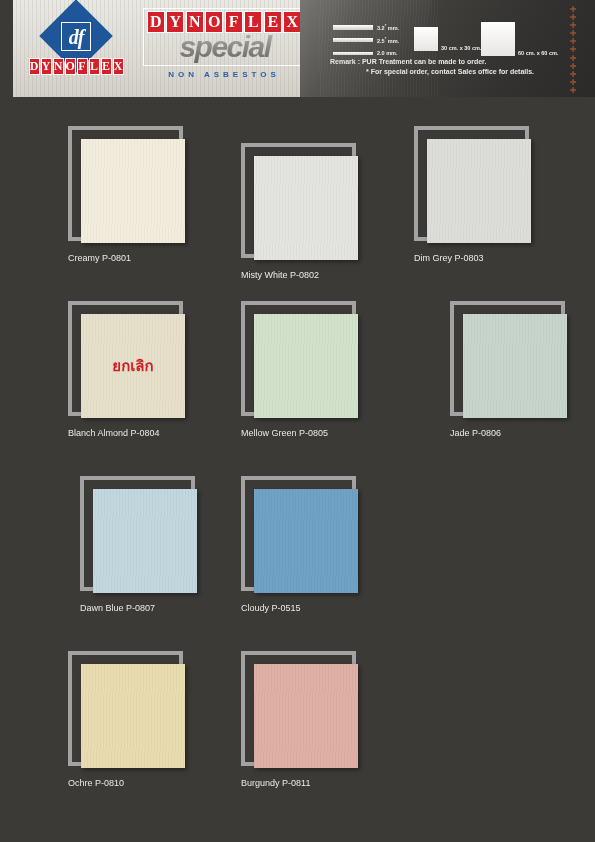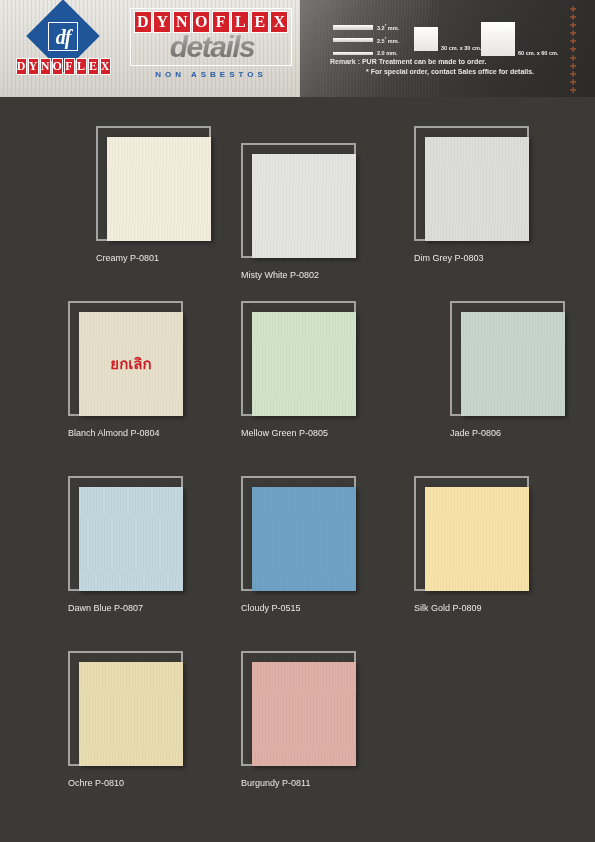--- a/index.html
+++ b/index.html
@@ -8,21 +8,21 @@
     background:#3b3a37;
     font-family:"Liberation Sans",sans-serif;
     overflow:hidden;
     position:relative;
   }
 
   
   .header{position:absolute;left:0;top:0;width:595px;height:97px;}
 
   .hdr-logo-panel{
-    position:absolute;left:0;top:0;width:300px;height:97px;
+    position:absolute;left:13px;top:0;width:300px;height:97px;
     background:
       repeating-linear-gradient(90deg,
         rgba(255,255,255,0) 0px, rgba(255,255,255,0) 3px,
         rgba(120,115,110,.13) 3px, rgba(120,115,110,.13) 4px),
       linear-gradient(180deg,#e9e8e3 0%,#dedcd5 55%,#d2d0c9 100%);
   }
 
   .hdr-spec-panel{
     position:absolute;left:300px;top:0;width:295px;height:97px;
     background:
@@ -124,21 +124,21 @@
 
   .dots-col{position:absolute;left:566px;top:6px;width:14px;height:88px;
     display:flex;flex-direction:column;justify-content:space-between;align-items:center;}
   .dots-col i{color:#d2612a;font-size:8px;font-style:normal;line-height:7px;}
 
   
   .grid{position:absolute;left:0;top:97px;width:595px;height:745px;}
   .cell{position:absolute;width:160px;}
   .frame{
     position:relative;width:115px;height:115px;
-    border:2px solid #a3a3a3;box-sizing:border-box;text-align:right;
+    border:4px solid #a3a3a3;box-sizing:border-box;text-align:right;
   }
   .chip{
     position:absolute;left:9px;top:9px;width:104px;height:104px;
     box-shadow:2px 2px 4px rgba(0,0,0,.40);
     display:flex;align-items:center;justify-content:center;
     overflow:hidden;
   }
   .chip:after{
     content:"";position:absolute;inset:0;
     background:repeating-linear-gradient(91deg,
@@ -189,21 +189,21 @@
         <div class="prem-top">
             <b>D</b>
             <b>Y</b>
             <b>N</b>
             <b>O</b>
             <b>F</b>
             <b>L</b>
             <b>E</b>
             <b>X</b>
           </div>
-        <div class="prem-script">details</div>
+        <div class="prem-script">special</div>
       </div>
       <div class="non-asbestos">NON ASBESTOS</div>
     </div>
   </div>
 
   <div class="hdr-spec-panel"></div>
 
   <div class="spec-area" style="left:333px;">
     <div class="thick-list">
       <div class="thick-row">
@@ -237,21 +237,21 @@
       <i>✛</i>
       <i>✛</i>
       <i>✛</i>
       <i>✛</i>
       <i>✛</i>
       <i>✛</i>
     </div>
 </div>
 
 <div class="grid">
-    <div class="cell" style="left: 80px; top: 29px; padding-left: 16px;">
+    <div class="cell" style="left: 52px; top: 29px; padding-left: 16px;">
       <div class="frame">
         <div class="chip" style="background: rgb(242, 237, 220);"></div>
       </div>
       <div class="cell-label">Creamy P-0801</div>
     </div>
     <div class="cell" style="left: 241px; top: 46px;">
       <div class="frame">
         <div class="chip" style="background: rgb(228, 229, 225);"></div>
       </div>
       <div class="cell-label">Misty White P-0802</div>
@@ -275,38 +275,32 @@
         <div class="chip" style="background: rgb(211, 226, 202);"></div>
       </div>
       <div class="cell-label">Mellow Green P-0805</div>
     </div>
     <div class="cell" style="left: 414px; top: 204px; margin-left: 36px;">
       <div class="frame">
         <div class="chip" style="background: rgb(199, 213, 204);"></div>
       </div>
       <div class="cell-label">Jade P-0806</div>
     </div>
-    <div class="cell" style="left: 68px; top: 379px;">
+    <div class="cell" style="left: 80px; top: 379px;">
       <div class="frame">
         <div class="chip" style="background: rgb(195, 215, 223);"></div>
       </div>
       <div class="cell-label">Dawn Blue P-0807</div>
     </div>
     <div class="cell" style="left: 241px; top: 379px;">
       <div class="frame">
         <div class="chip" style="background: rgb(111, 162, 196);"></div>
       </div>
       <div class="cell-label">Cloudy P-0515</div>
     </div>
-    <div class="cell" style="left: 414px; top: 379px;">
-      <div class="frame">
-        <div class="chip" style="background: rgb(247, 227, 170);"></div>
-      </div>
-      <div class="cell-label">Silk Gold P-0809</div>
-    </div>
     <div class="cell" style="left: 68px; top: 554px;">
       <div class="frame">
         <div class="chip" style="background: rgb(232, 220, 176);"></div>
       </div>
       <div class="cell-label">Ochre P-0810</div>
     </div>
     <div class="cell" style="left: 241px; top: 554px;">
       <div class="frame">
         <div class="chip" style="background: rgb(223, 176, 166);"></div>
       </div>

